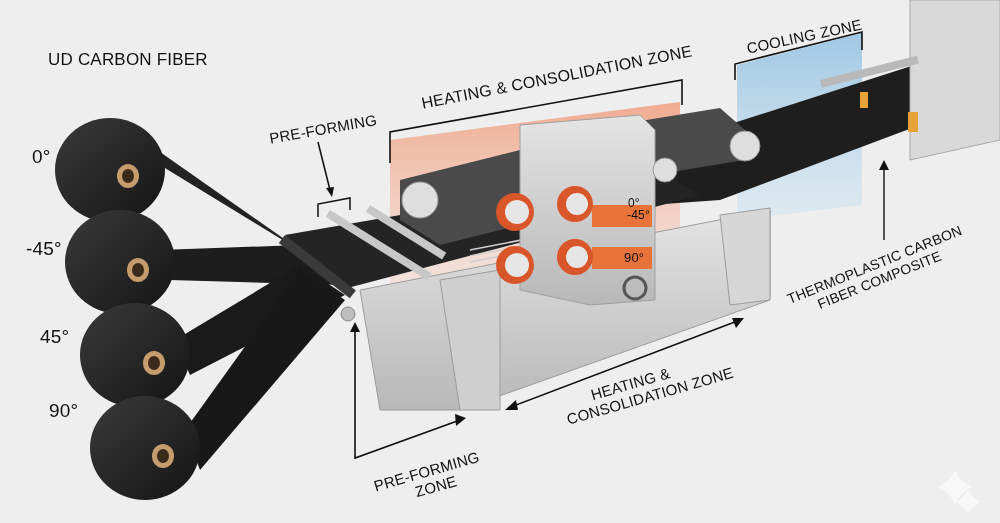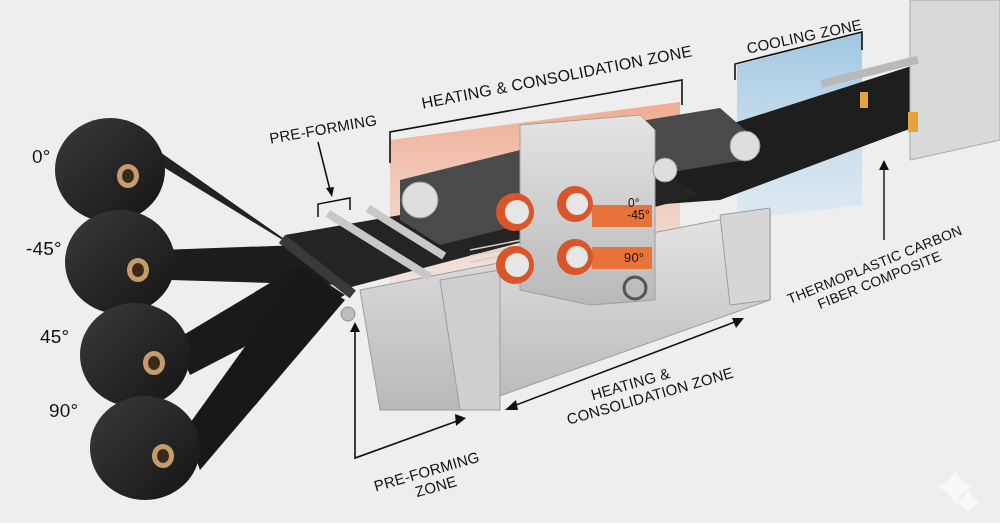--- a/index.html
+++ b/index.html
@@ -125,20 +125,21 @@
   <line x1="884" y1="240" x2="884" y2="165" stroke="#111" stroke-width="1.4"></line>
   <polygon points="879,170 889,170 884,160" fill="#111"></polygon>
 
   <g fill="#fafafa" opacity="0.9">
     <path d="M955 470 Q960 482 972 487 Q960 492 955 504 Q950 492 938 487 Q950 482 955 470Z"></path>
     <path d="M968 490 Q972 498 980 502 Q972 506 968 514 Q964 506 956 502 Q964 498 968 490Z"></path>
   </g>
 </svg>
 
 <div class="lbl lbl-lines" style="left:48px; top:50px; font-size:17px;">
+  <div>UD CARBON FIBER</div>
 </div>
 
 <div class="lbl angle" style="left:32px; top:146px;">0°</div>
 <div class="lbl angle" style="left:26px; top:238px;">-45°</div>
 <div class="lbl angle" style="left:40px; top:326px;">45°</div>
 <div class="lbl angle" style="left:49px; top:400px;">90°</div>
 
 <div class="lbl rot" style="left:268px; top:130px; font-size:15px; transform:rotate(-10deg);">PRE-FORMING</div>
 
 <div class="lbl rot" style="left:420px; top:95px; font-size:16px; transform:rotate(-11deg);">HEATING &amp; CONSOLIDATION ZONE</div>

